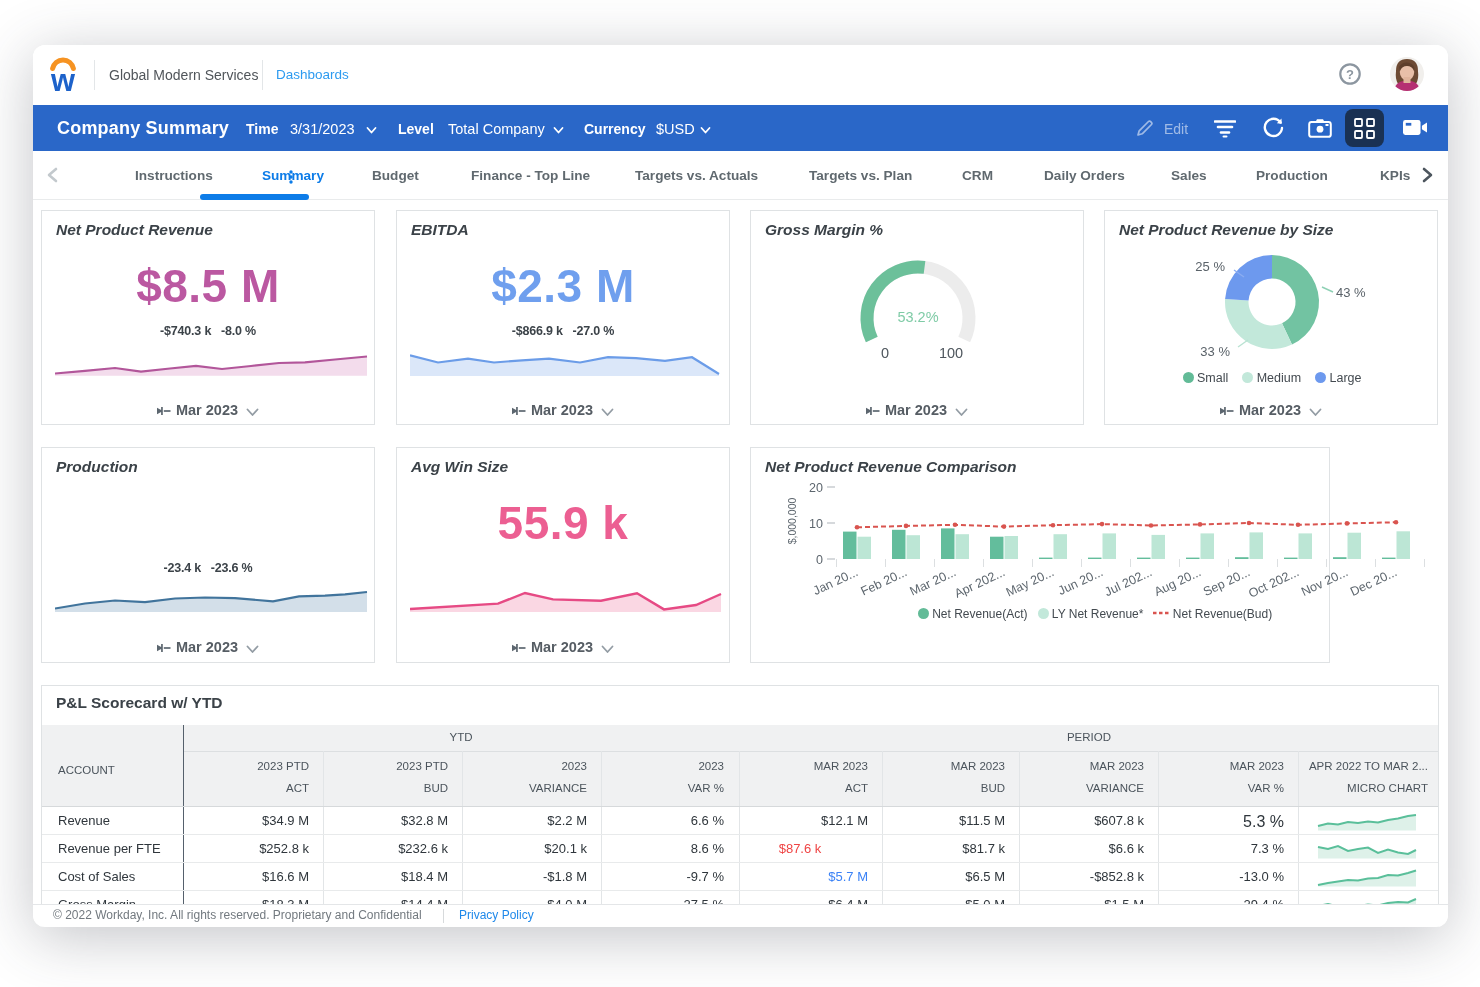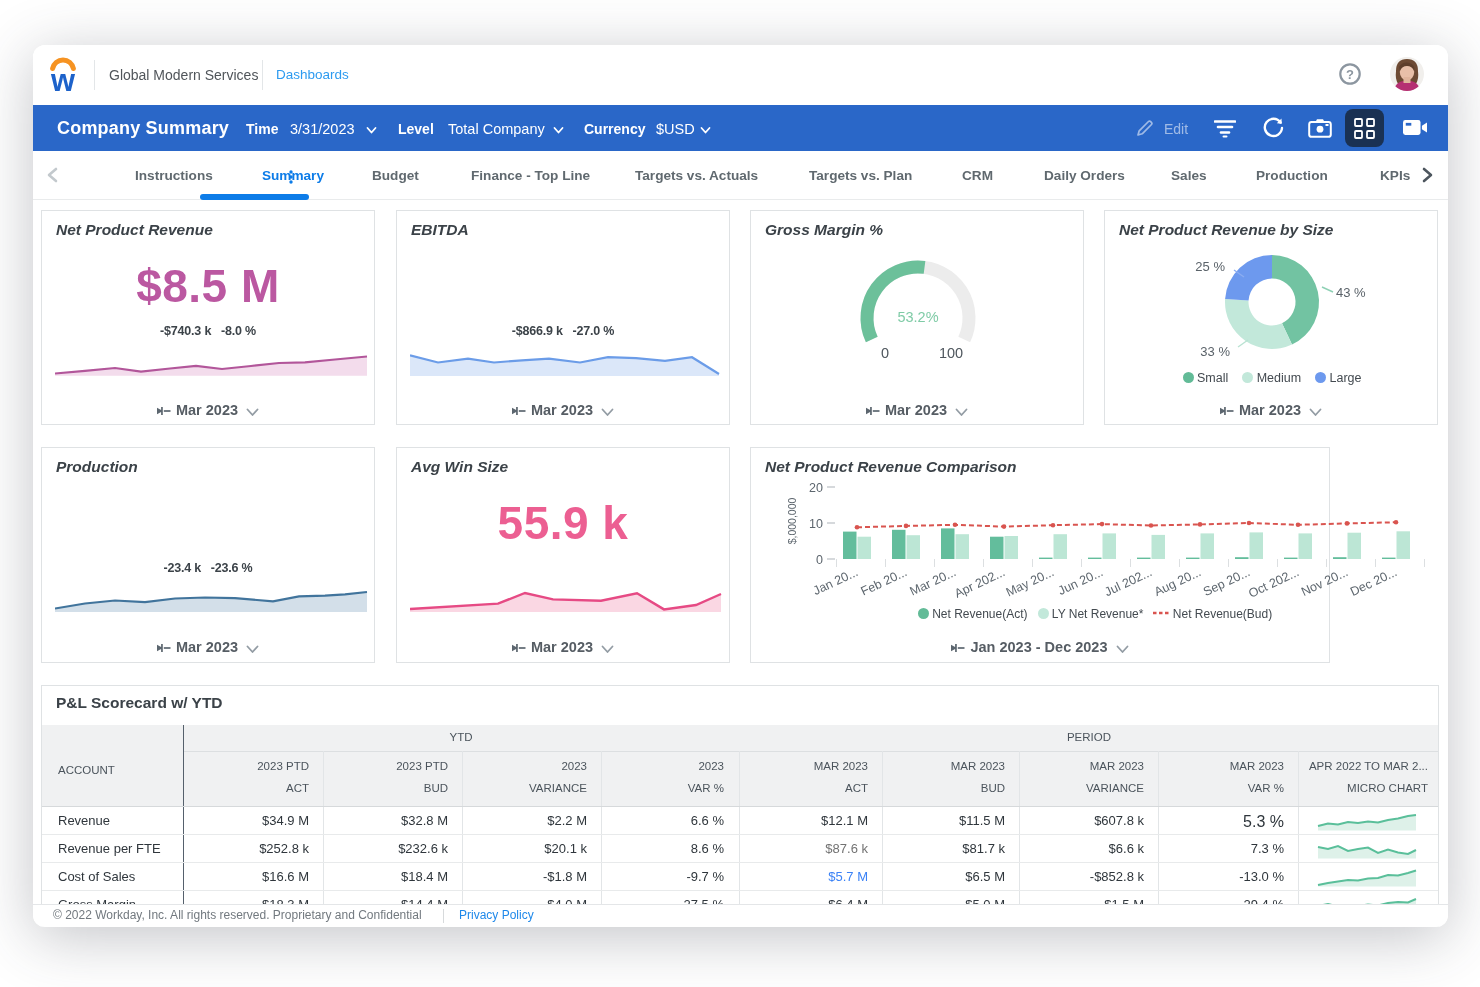--- a/index.html
+++ b/index.html
@@ -232,20 +232,21 @@
     </svg>
     <div class="pinrow" style="top:191px"><svg width="15" height="11" viewBox="0 0 15 11">
           <path d="M0 1.8 L4.1 4.1 L4.1 1 L5.8 1 L5.8 9 L4.1 9 L4.1 5.9 L0 8.2 Z" fill="#5c666f"></path>
           <line x1="6.8" y1="5" x2="13.5" y2="5" stroke="#5c666f" stroke-width="1.7"></line>
         </svg> Mar 2023&nbsp;&nbsp;<svg width="13" height="9" viewBox="0 0 13 9">
           <path d="M1.5 1.5 L6.5 7 L11.5 1.5" fill="none" stroke="#939ca4" stroke-width="1.8" stroke-linecap="round" stroke-linejoin="round"></path>
         </svg></div>
   </div>
   <div class="card" style="left:363px;top:165px;width:334px;height:215px">
     <h3>EBITDA</h3>
+    <div class="bignum" style="top:48px;color:#6f9fee">$2.3 M</div>
     <div class="subnum" style="top:113px">-$866.9 k&nbsp;&nbsp;&nbsp;-27.0 %</div>
     <svg class="abs" style="left:13px;top:136px" width="313" height="34" viewBox="0 0 313 34">
       <path d="M0 8.3 L28 15.5 L58 11.6 L84 15.5 L112 13.3 L139 11.6 L170 15.5 L198 10.2 L226 11.2 L255 13.8 L282 10.2 L309 27 L309 29 L0 29 Z" fill="#dbe7f9"></path>
       <path d="M0 8.3 L28 15.5 L58 11.6 L84 15.5 L112 13.3 L139 11.6 L170 15.5 L198 10.2 L226 11.2 L255 13.8 L282 10.2 L309 27" fill="none" stroke="#6b9ce8" stroke-width="2.2"></path>
     </svg>
     <div class="pinrow" style="top:191px"><svg width="15" height="11" viewBox="0 0 15 11">
           <path d="M0 1.8 L4.1 4.1 L4.1 1 L5.8 1 L5.8 9 L4.1 9 L4.1 5.9 L0 8.2 Z" fill="#5c666f"></path>
           <line x1="6.8" y1="5" x2="13.5" y2="5" stroke="#5c666f" stroke-width="1.7"></line>
         </svg> Mar 2023&nbsp;&nbsp;<svg width="13" height="9" viewBox="0 0 13 9">
           <path d="M1.5 1.5 L6.5 7 L11.5 1.5" fill="none" stroke="#939ca4" stroke-width="1.8" stroke-linecap="round" stroke-linejoin="round"></path>
@@ -324,26 +325,20 @@
       <text transform="translate(598 97) rotate(-25)" text-anchor="end" font-size="12.5" fill="#5d666e" font-family="Liberation Sans">Nov 20...</text>
       <text transform="translate(647 97) rotate(-25)" text-anchor="end" font-size="12.5" fill="#5d666e" font-family="Liberation Sans">Dec 20...</text>
     </svg>
     <div class="abs" style="left:0;top:159px;width:688px;text-align:center;font-size:12px;color:#434a50">
       <span style="display:inline-block;width:11px;height:11px;border-radius:50%;background:#62bb97;vertical-align:-1px"></span> Net Revenue(Act)&nbsp;&nbsp;
       <span style="display:inline-block;width:11px;height:11px;border-radius:50%;background:#c2e8da;vertical-align:-1px"></span> LY Net Revenue*&nbsp;&nbsp;
       <svg width="16" height="6" viewBox="0 0 16 6" style="vertical-align:2px">
           <line x1="0" y1="3" x2="16" y2="3" stroke="#d9544f" stroke-width="2.6" stroke-dasharray="3.5 2.5"></line>
         </svg> Net Revenue(Bud)
     </div>
-    <div class="pinrow" style="top:191px"><svg width="15" height="11" viewBox="0 0 15 11">
-          <path d="M0 1.8 L4.1 4.1 L4.1 1 L5.8 1 L5.8 9 L4.1 9 L4.1 5.9 L0 8.2 Z" fill="#5c666f"></path>
-          <line x1="6.8" y1="5" x2="13.5" y2="5" stroke="#5c666f" stroke-width="1.7"></line>
-        </svg> Jan 2023 - Dec 2023&nbsp;&nbsp;<svg width="13" height="9" viewBox="0 0 13 9">
-          <path d="M1.5 1.5 L6.5 7 L11.5 1.5" fill="none" stroke="#939ca4" stroke-width="1.8" stroke-linecap="round" stroke-linejoin="round"></path>
-        </svg></div>
   </div>
   <div class="tblcard">
     <div class="abs" style="left:14px;top:8px;font-size:15.5px;font-weight:700;color:#3b4248">P&amp;L Scorecard w/ YTD</div>
     <div class="abs" style="left:0;top:39px;width:1398px;height:81px;background:#f0f1f2"></div>
     <div class="abs" style="left:141px;top:45px;width:556px;text-align:center;font-size:11.5px;color:#4b545c">YTD</div>
     <div class="abs" style="left:697px;top:45px;width:700px;text-align:center;font-size:11.5px;color:#4b545c">PERIOD</div>
     <div class="abs" style="left:141px;top:65px;width:1256px;height:1px;background:#dcdfe1"></div>
     <div class="abs" style="left:16px;top:78px;font-size:11.5px;color:#4b545c">ACCOUNT</div>
     <div class="abs" style="left:131px;top:74px;width:136px;text-align:right;font-size:11.5px;color:#4b545c">2023 PTD</div>
     <div class="abs" style="left:131px;top:96px;width:136px;text-align:right;font-size:11.5px;color:#4b545c">ACT</div>
@@ -387,21 +382,21 @@
     <div class="abs" style="left:1106px;top:127px;width:136px;text-align:right;font-size:16px;color:#2f363c">5.3 %</div>
     <svg class="abs" style="left:1275px;top:124px" width="100" height="21" viewBox="0 0 100 21">
         <path d="M1 16 L11 13.5 L21 14.5 L31 12 L41 13 L51 11.5 L61 12.5 L71 10 L81 8.5 L91 6 L99 5 L99 20.5 L1 20.5 Z" fill="#def1e9"></path>
         <path d="M1 16 L11 13.5 L21 14.5 L31 12 L41 13 L51 11.5 L61 12.5 L71 10 L81 8.5 L91 6 L99 5" fill="none" stroke="#5abf9a" stroke-width="2"></path>
       </svg>
     <div class="abs" style="left:16px;top:155px;font-size:13px;color:#2f363c">Revenue per FTE</div>
     <div class="abs" style="left:131px;top:155px;width:136px;text-align:right;font-size:13px;color:#2f363c">$252.8 k</div>
     <div class="abs" style="left:270px;top:155px;width:136px;text-align:right;font-size:13px;color:#2f363c">$232.6 k</div>
     <div class="abs" style="left:409px;top:155px;width:136px;text-align:right;font-size:13px;color:#2f363c">$20.1 k</div>
     <div class="abs" style="left:546px;top:155px;width:136px;text-align:right;font-size:13px;color:#2f363c">8.6 %</div>
-    <div class="abs" style="left:690px;top:155px;width:136px;text-align:right;font-size:13px;color:#737373">$87.6 k</div>
+    <div class="abs" style="left:690px;top:155px;width:136px;text-align:center;font-size:13px;color:#ef4444">$87.6 k</div>
     <div class="abs" style="left:827px;top:155px;width:136px;text-align:right;font-size:13px;color:#2f363c">$81.7 k</div>
     <div class="abs" style="left:966px;top:155px;width:136px;text-align:right;font-size:13px;color:#2f363c">$6.6 k</div>
     <div class="abs" style="left:1106px;top:155px;width:136px;text-align:right;font-size:13px;color:#2f363c">7.3 %</div>
     <svg class="abs" style="left:1275px;top:152px" width="100" height="21" viewBox="0 0 100 21">
         <path d="M1 9 L11 11 L21 8 L31 13 L41 11 L51 9.5 L61 15 L71 11.5 L81 14.5 L91 16 L99 12 L99 20.5 L1 20.5 Z" fill="#def1e9"></path>
         <path d="M1 9 L11 11 L21 8 L31 13 L41 11 L51 9.5 L61 15 L71 11.5 L81 14.5 L91 16 L99 12" fill="none" stroke="#5abf9a" stroke-width="2"></path>
       </svg>
     <div class="abs" style="left:16px;top:183px;font-size:13px;color:#2f363c">Cost of Sales</div>
     <div class="abs" style="left:131px;top:183px;width:136px;text-align:right;font-size:13px;color:#2f363c">$16.6 M</div>
     <div class="abs" style="left:270px;top:183px;width:136px;text-align:right;font-size:13px;color:#2f363c">$18.4 M</div>

